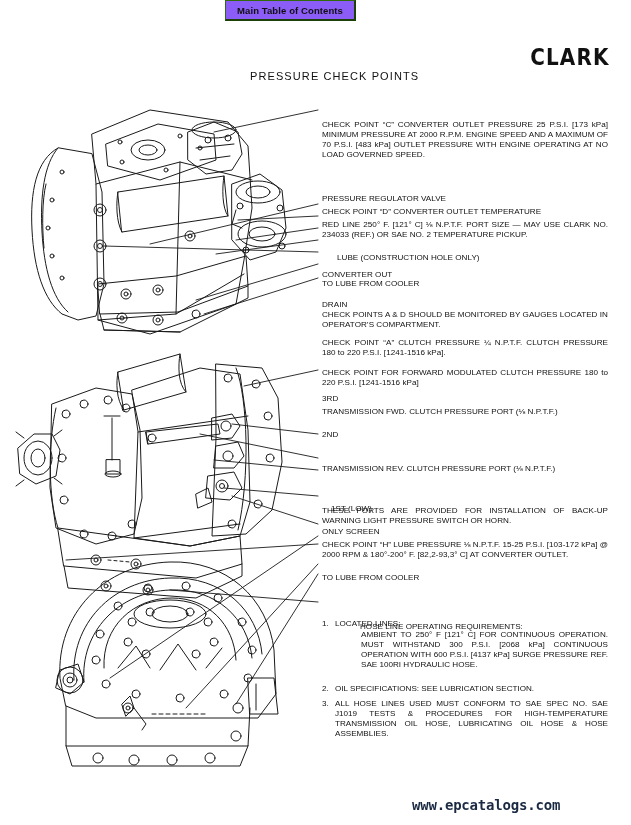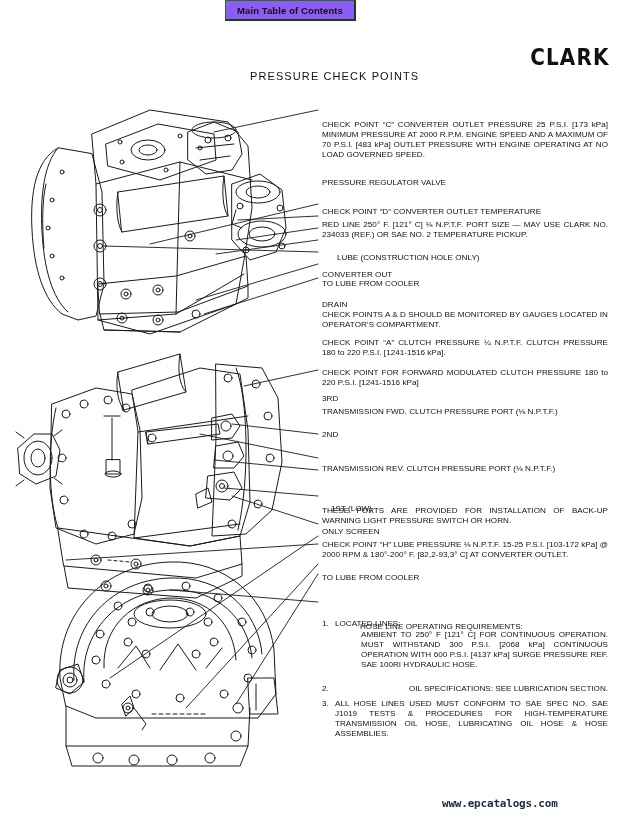--- a/index.html
+++ b/index.html
@@ -108,24 +108,24 @@
     display: flex;
     text-align: justify;
   }
   .hose-num { width: 13px; flex: 0 0 13px; }
   .hose-body { flex: 1; text-align: justify; }
   .hose-body.indent { padding-left: 26px; }
 
   
   .footer-url {
     position: absolute;
-    left: 442px;
+    left: 412px;
     top: 797px;
     font-family: "DejaVu Sans Mono", monospace;
-    font-size: 11px;
+    font-size: 14px;
     font-weight: bold;
     color: #1b2a43;
     letter-spacing: -0.2px;
   }
 </style>
 </head>
 <body>
 
 <div class="toc-button">Main Table of Contents</div>
 
@@ -361,21 +361,21 @@
     <path d="M186 190 L318 46" stroke-width="0.9"></path>
     <path d="M236 186 L318 56" stroke-width="0.9"></path>
   </g>
 </svg>
 </div>
 
 <div class="callouts">
 
   <div class="cal" style="top:16px;">CHECK POINT “C” CONVERTER OUTLET PRESSURE 25 P.S.I. [173 kPa] MINIMUM PRESSURE AT 2000 R.P.M. ENGINE SPEED AND A MAXIMUM OF 70 P.S.I. [483 kPa] OUTLET PRESSURE WITH ENGINE OPERATING AT NO LOAD GOVERNED SPEED.</div>
 
-  <div class="cal nojust" style="top:74px;">PRESSURE REGULATOR VALVE</div>
+  <div class="cal nojust" style="top:90px;">PRESSURE REGULATOR VALVE</div>
 
   <div class="cal nojust" style="top:103px;">CHECK POINT “D” CONVERTER OUTLET TEMPERATURE</div>
 
   <div class="cal" style="top:116px;">RED LINE 250° F. [121° C] ⅛ N.P.T.F. PORT SIZE — MAY USE CLARK NO. 234033 (REF.) OR SAE NO. 2 TEMPERATURE PICKUP.</div>
 
   <div class="cal nojust" style="top:149px;padding-left:15px;">LUBE (CONSTRUCTION HOLE ONLY)</div>
 
   <div class="cal nojust" style="top:166px;">CONVERTER OUT</div>
 
   <div class="cal nojust" style="top:175px;">TO LUBE FROM COOLER</div>
@@ -412,21 +412,21 @@
     <span class="hose-num">1.</span>
     <span class="hose-body" style="text-align:left;">LOCATED LINES:</span>
   </div>
   <div class="hose-item" style="top:526px;">
     <span class="hose-num"></span>
     <span class="hose-body indent">AMBIENT TO 250° F [121° C] FOR CONTINUOUS OPERATION. MUST WITHSTAND 300 P.S.I. [2068 kPa] CONTINUOUS OPERATION WITH 600 P.S.I. [4137 kPa] SURGE PRESSURE REF. SAE 100RI HYDRAULIC HOSE.</span>
   </div>
 
   <div class="hose-item" style="top:580px;">
     <span class="hose-num">2.</span>
-    <span class="hose-body" style="text-align:right;margin-left:9px;">OIL SPECIFICATIONS: SEE LUBRICATION SECTION.</span>
+    <span class="hose-body" style="text-align:left;">OIL SPECIFICATIONS: SEE LUBRICATION SECTION.</span>
   </div>
 
   <div class="hose-item" style="top:595px;">
     <span class="hose-num">3.</span>
     <span class="hose-body">ALL HOSE LINES USED MUST CONFORM TO SAE SPEC NO. SAE J1019 TESTS &amp; PROCEDURES FOR HIGH-TEMPERATURE TRANSMISSION OIL HOSE, LUBRICATING OIL HOSE &amp; HOSE ASSEMBLIES.</span>
   </div>
 </div>
 
 <div class="footer-url">www.epcatalogs.com</div>
 

